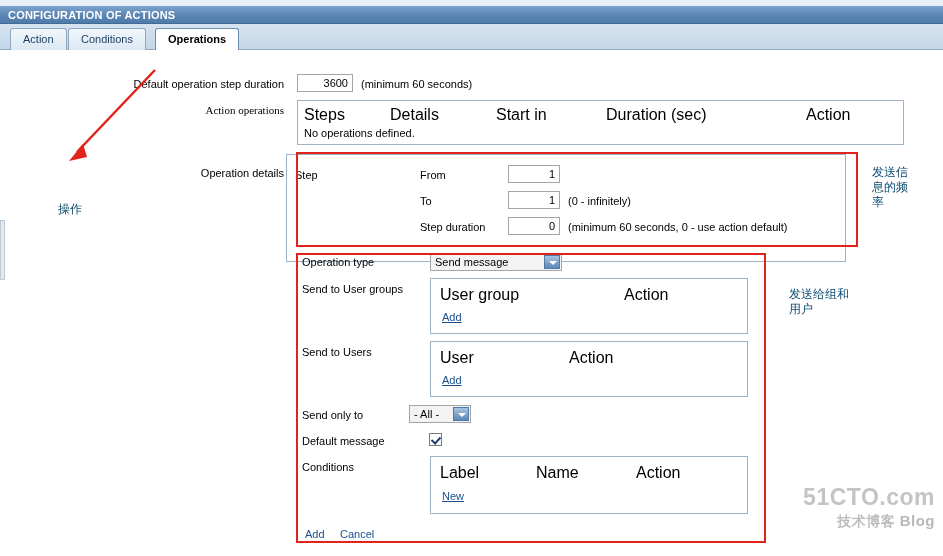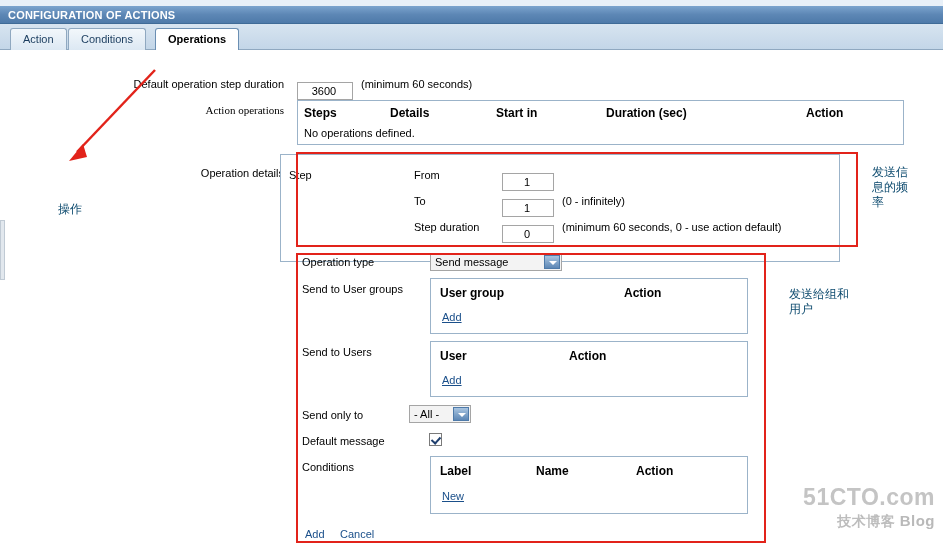--- a/index.html
+++ b/index.html
@@ -95,45 +95,44 @@
     color: #000000;
     white-space: nowrap;
   }
 
   .txt-input {
     position: absolute;
     border: 1px solid #a5a5a5;
     background: #ffffff;
     font-family: "Liberation Sans", sans-serif;
     font-size: 11px;
-    text-align: center;
+    text-align: right;
     padding: 1px 4px 1px 2px;
     box-sizing: border-box;
     height: 18px;
     color: #000;
-    margin-top: 8px;
   }
   .hint {
     position: absolute;
     font-size: 11px;
     color: #000000;
     white-space: nowrap;
   }
 
   
   .inner-box {
     position: absolute;
     border: 1px solid #9bb3c9;
     background: #ffffff;
     box-sizing: border-box;
   }
   .col-head {
     position: absolute;
-    font-size: 12px;
-    font-weight: bold;
+    font-size: 16px;
+    font-weight: normal;
     color: #000000;
     white-space: nowrap;
     text-align: center;
   }
   .plain-txt {
     position: absolute;
     font-size: 11px;
     color: #000000;
     white-space: nowrap;
   }
@@ -269,21 +268,21 @@
   <div class="inner-box" style="left:297px; top:50px; width:607px; height:45px;">
     <div class="col-head" style="left:6px; top:5px;">Steps</div>
     <div class="col-head" style="left:92px; top:5px;">Details</div>
     <div class="col-head" style="left:198px; top:5px;">Start in</div>
     <div class="col-head" style="left:308px; top:5px;">Duration (sec)</div>
     <div class="col-head" style="left:508px; top:5px;">Action</div>
     <div class="plain-txt" style="left:6px; top:26px;">No operations defined.</div>
   </div>
 
   <div class="row-label" style="left:100px; top:117px; width:184px;">Operation details</div>
-  <div class="inner-box" style="left:280px; top:104px; width:560px; height:108px;">
+  <div class="inner-box" style="left:286px; top:104px; width:560px; height:108px;">
     <div class="plain-txt" style="left:8px; top:14px;">Step</div>
 
     <div class="plain-txt" style="left:133px; top:14px;">From</div>
     <input class="txt-input" style="left: 221px; top: 10px; width: 52px;" value="1">
 
     <div class="plain-txt" style="left:133px; top:40px;">To</div>
     <input class="txt-input" style="left: 221px; top: 36px; width: 52px;" value="1">
     <div class="hint" style="left:281px; top:40px;">(0 - infinitely)</div>
 
     <div class="plain-txt" style="left:133px; top:66px;">Step duration</div>

